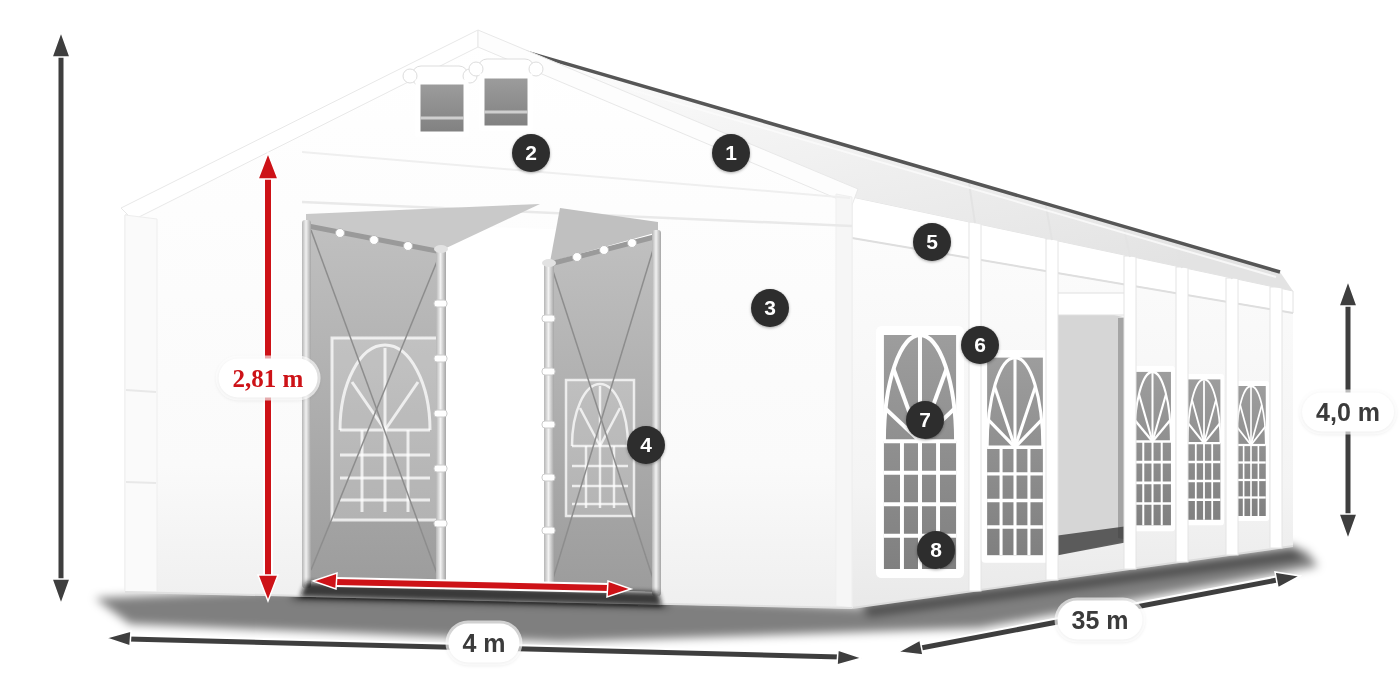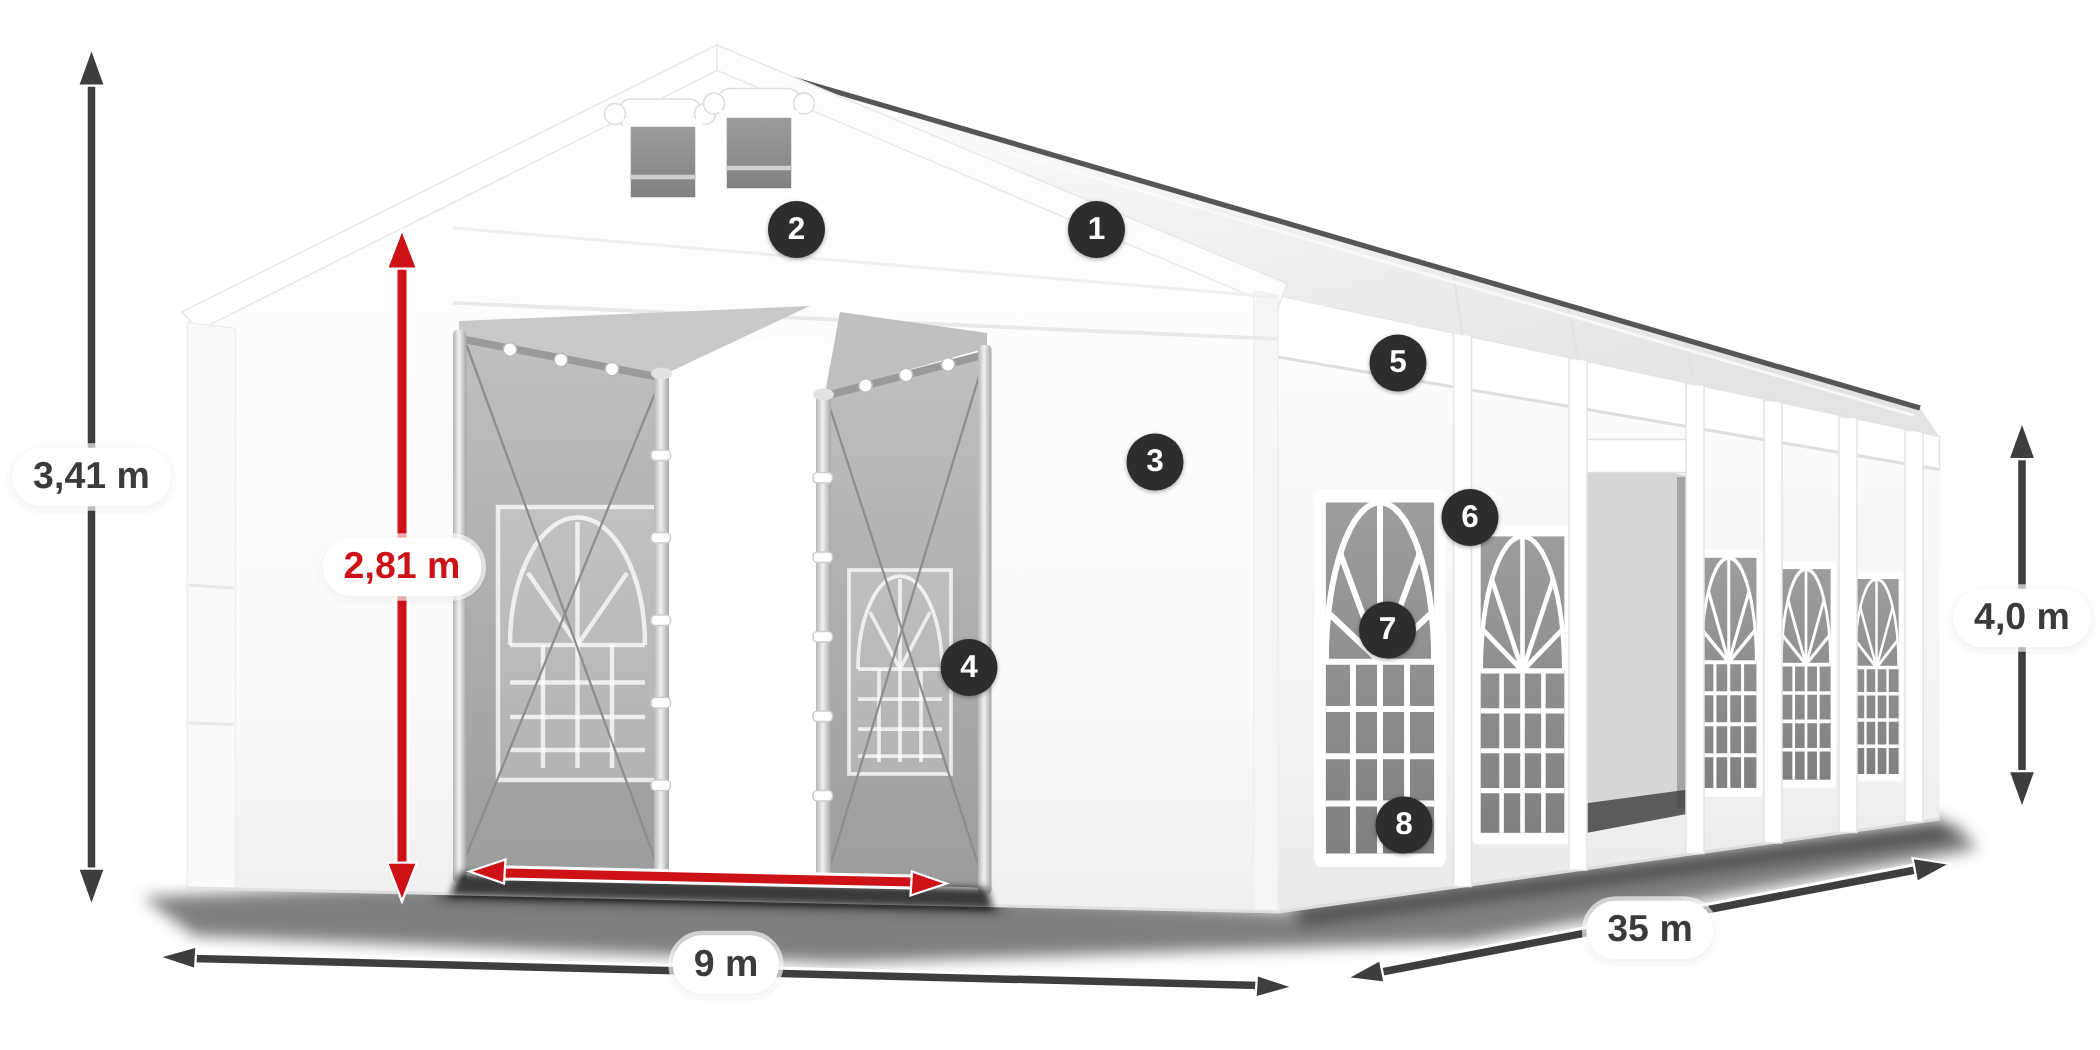--- a/index.html
+++ b/index.html
@@ -14,21 +14,21 @@
   .arrow-casing{stroke:#ffffff;stroke-linecap:round;fill:none;}
   .arrow-dark-line{stroke:var(--dim_dark);stroke-width:5;stroke-linecap:round;fill:none;}
   .arrow-dark-head{fill:var(--dim_dark);stroke:#ffffff;stroke-width:1.5;}
   .arrow-red-line{stroke:var(--dim_red);stroke-width:6;stroke-linecap:round;fill:none;}
   .arrow-red-head{fill:var(--dim_red);stroke:#ffffff;stroke-width:1.5;}
   
   .dim-label{position:absolute;transform:translate(-50%,-50%);background:var(--label_bg);
     color:var(--label_fg);font-weight:bold;font-size:25px;line-height:1;
     padding:7px 14px;border-radius:999px;white-space:nowrap;
     box-shadow:0 0 0 3px rgba(255,255,255,.65), 0 1px 5px rgba(0,0,0,.22);}
-  .dim-label.red{color:var(--dim_red);}
+  .dim-label.red{color:var(--dim_red);font-family:Liberation Serif, serif;}
   
   .badge{position:absolute;transform:translate(-50%,-50%);width:38px;height:38px;border-radius:50%;
     background:var(--badge_bg);color:var(--badge_fg);display:flex;align-items:center;justify-content:center;
     font-weight:bold;font-size:21px;box-shadow:0 1px 3px rgba(0,0,0,.35);}
 </style>
 </head>
 <body>
 
 <div class="stage">
 
@@ -290,23 +290,22 @@
 
     <g>
       <path class="arrow-casing" stroke-width="10" d="M335,582 L609,588"></path>
       <path class="arrow-red-line" d="M335,582 L609,588"></path>
       <polygon class="arrow-red-head" points="313,581 337,573 336,589"></polygon>
       <polygon class="arrow-red-head" points="631,589 608,581 607,597"></polygon>
     </g>
   </g>
 </svg>
 
-<div class="dim-label" style="left:61px;top:318px"><span>3,41 m</span></div>
 <div class="dim-label red" style="left:268px;top:378px"><span>2,81 m</span></div>
-<div class="dim-label" style="left:484px;top:643px"><span>9 m</span></div>
+<div class="dim-label" style="left:484px;top:643px"><span>4 m</span></div>
 <div class="dim-label" style="left:1100px;top:620px"><span>35 m</span></div>
 <div class="dim-label" style="left:1348px;top:412px"><span>4,0 m</span></div>
 
 <div class="badge" style="left:731px;top:153px">
       <span>1</span>
     </div>
 <div class="badge" style="left:531px;top:153px">
       <span>2</span>
     </div>
 <div class="badge" style="left:770px;top:308px">

